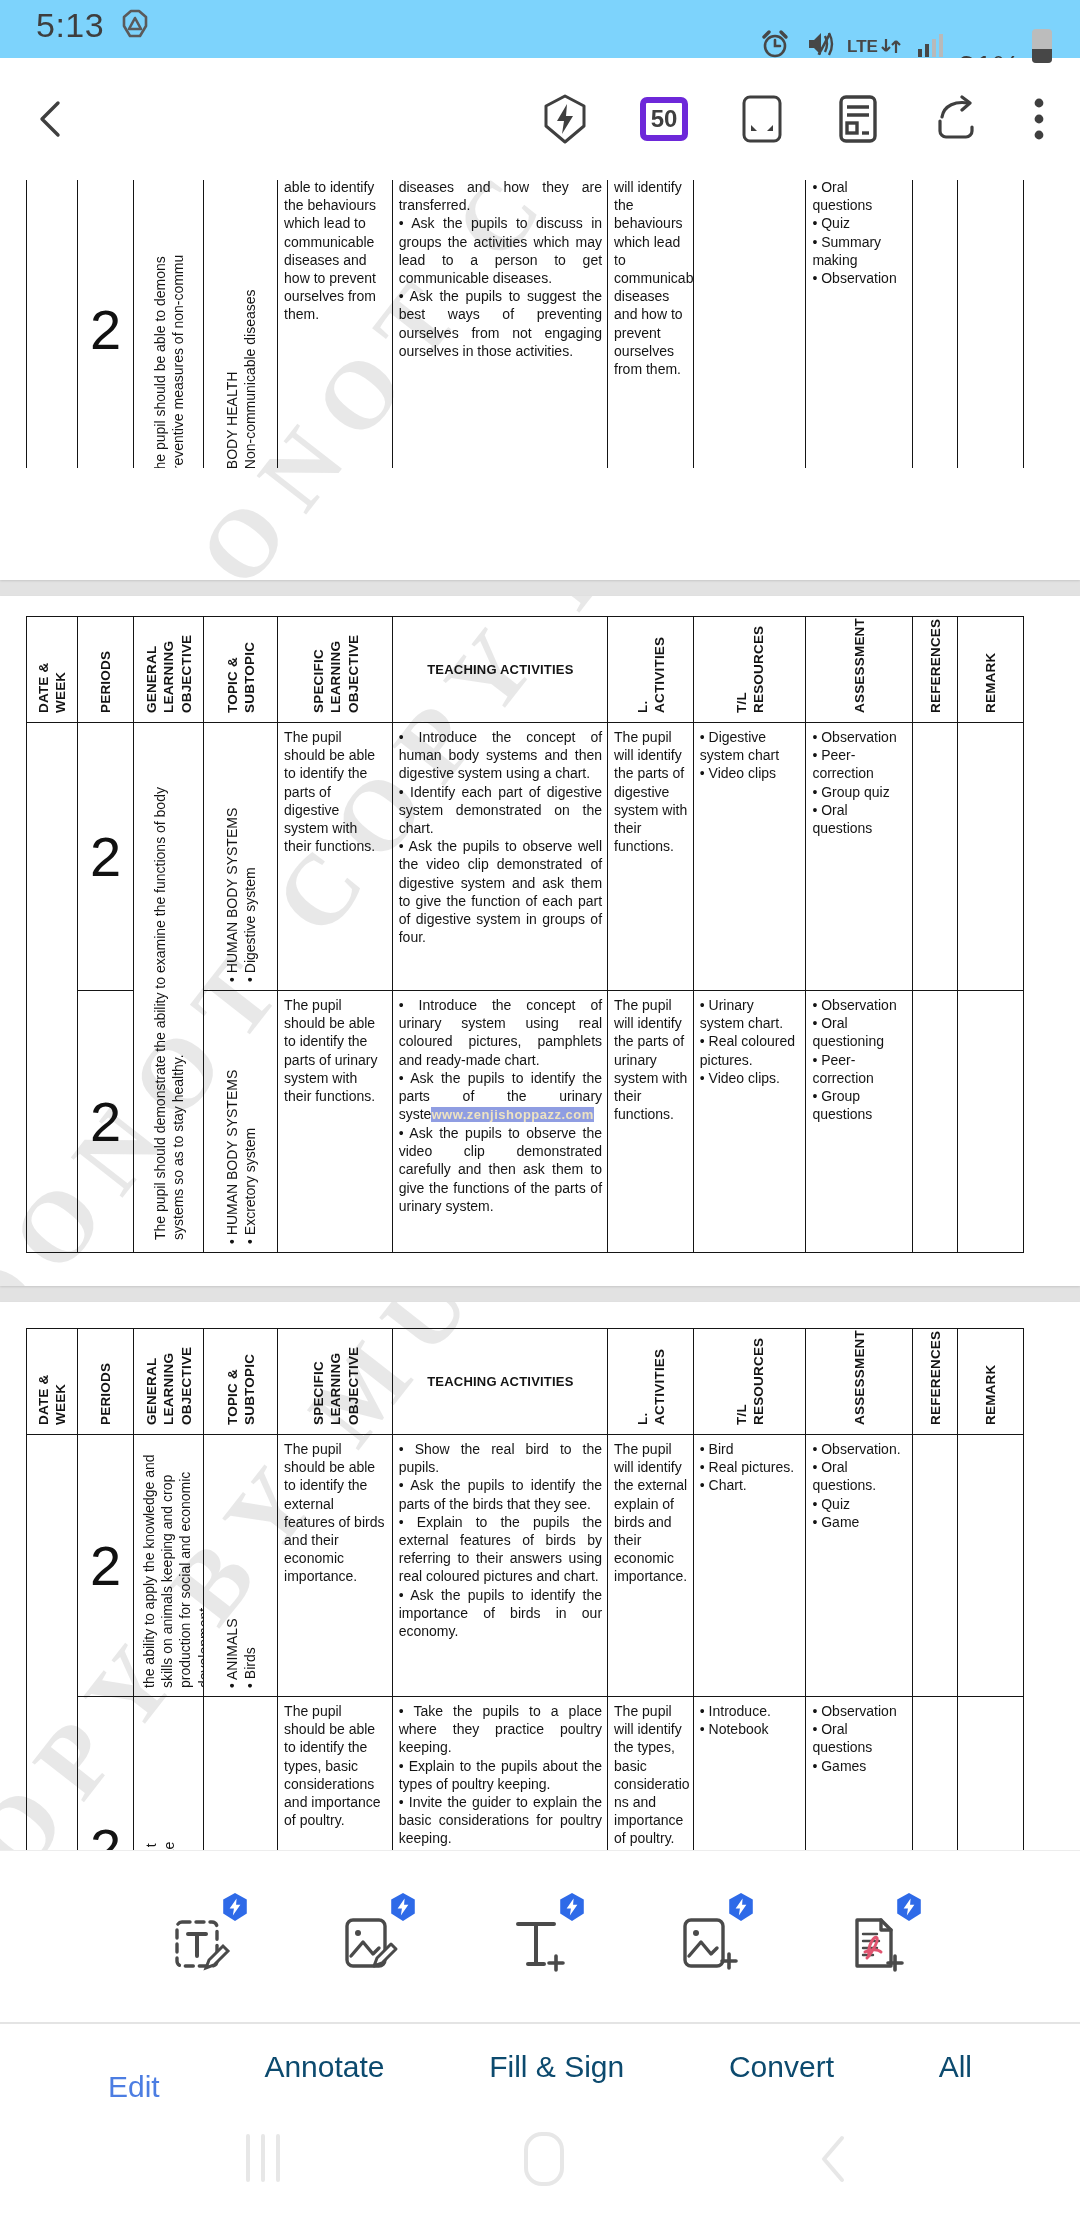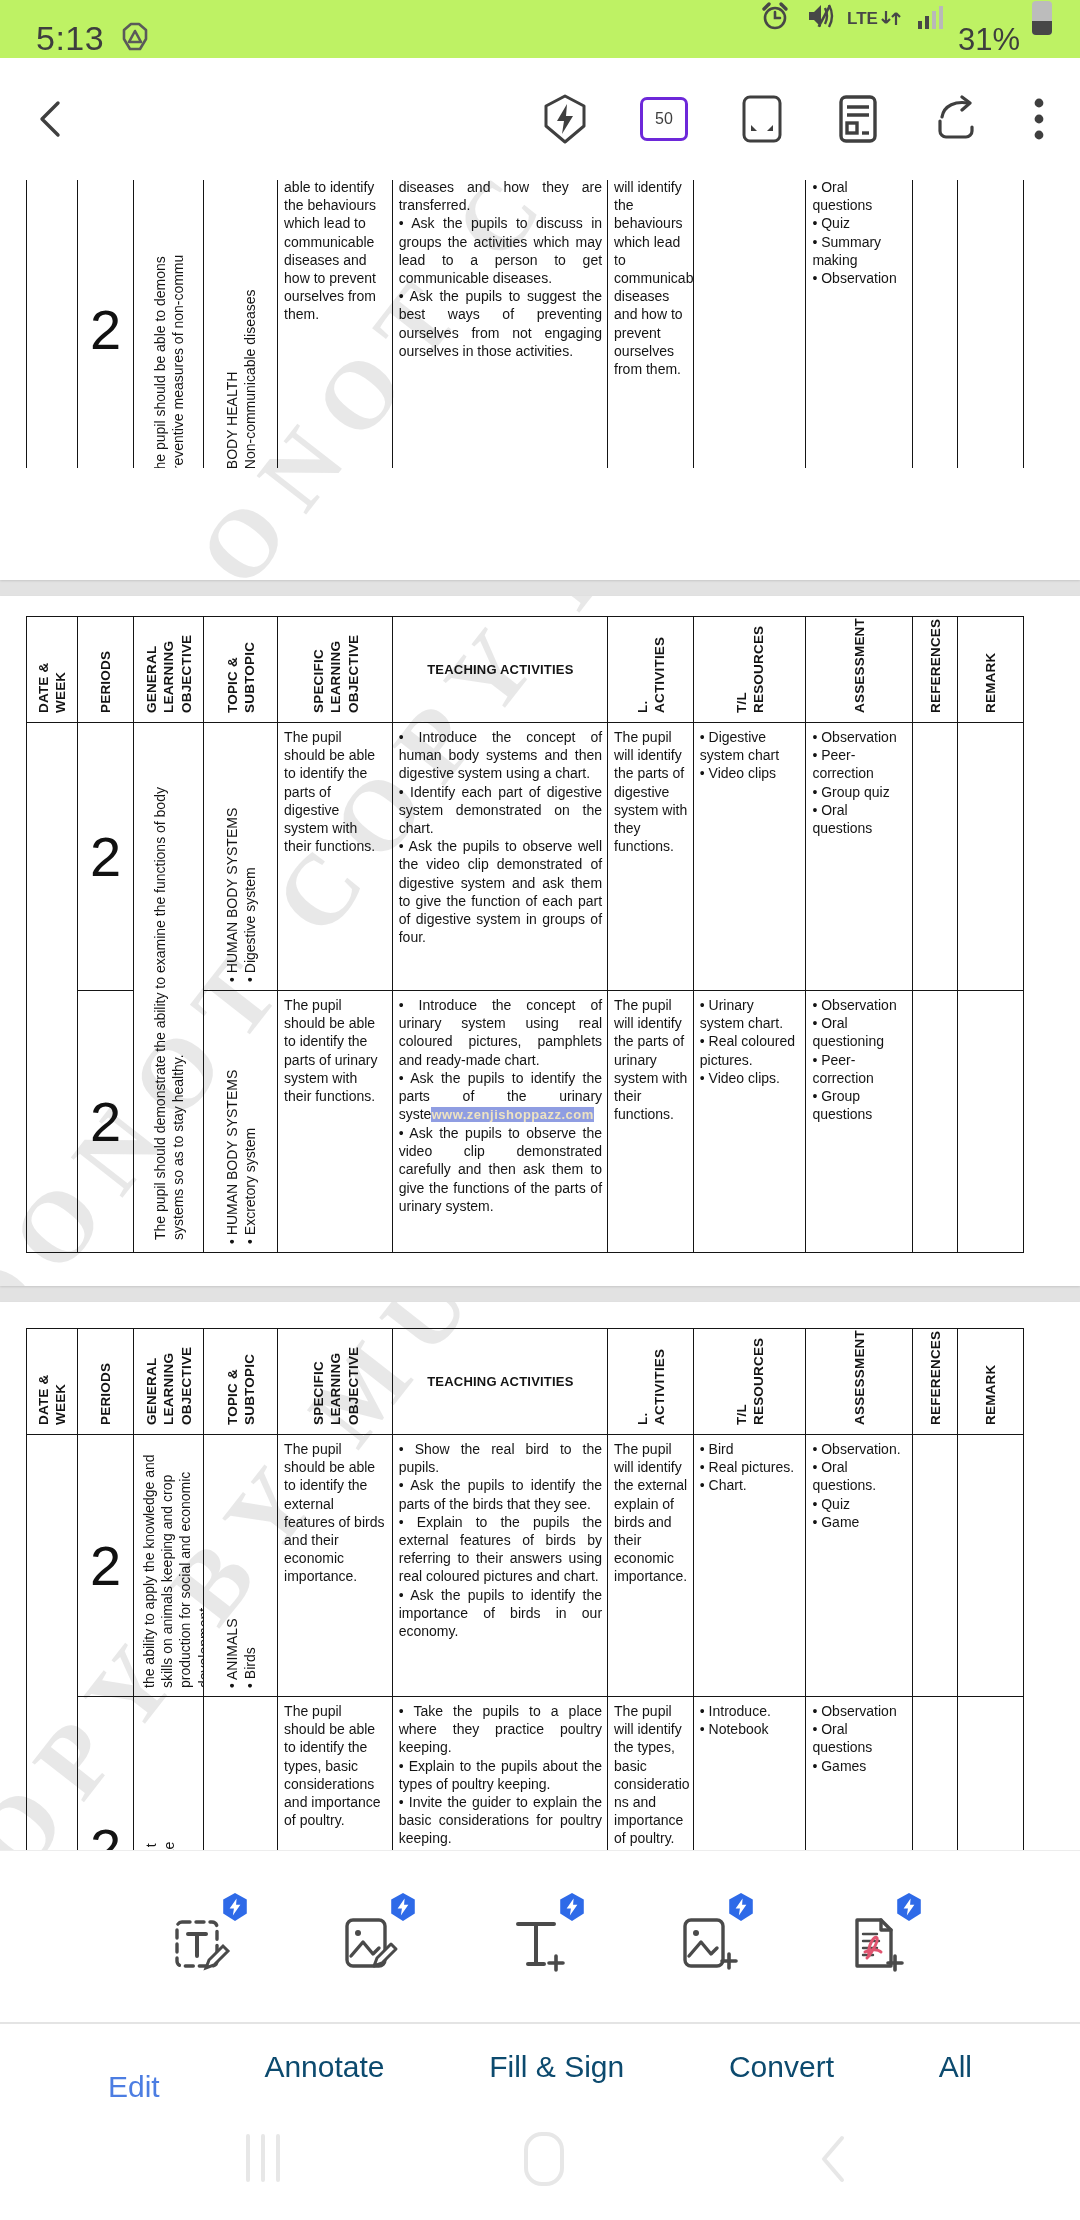--- a/index.html
+++ b/index.html
@@ -1,37 +1,37 @@
 <!DOCTYPE html>
 <html><head>
 <meta charset="utf-8">
 <style>
   * { margin:0; padding:0; box-sizing:border-box; }
   html,body { width:1080px; height:2220px; overflow:hidden; }
   body { font-family:"Liberation Sans", sans-serif; background:#fff; position:relative; }
   .screen { width:1080px; height:2220px; display:flex; flex-direction:column; background:#fff; }
 
   
-  .statusbar { height:58px; display:flex; align-items:flex-end; justify-content:space-between;
-               padding:6px 28px 0 36px; color:#3e3e3e; background:#bef264; flex:0 0 auto; }
+  .statusbar { height:58px; display:flex; align-items:flex-start; justify-content:space-between;
+               padding:6px 28px 0 36px; color:#3e3e3e; background:#7dd3fc; flex:0 0 auto; }
   .sb-left { display:flex; align-items:center; gap:14px; }
   .sb-time { font-size:34px; font-weight:500; letter-spacing:0.5px; }
   .sb-right { display:flex; align-items:center; gap:12px; }
   .sb-batt-pct { font-size:31px; font-weight:400;margin-top:44px; }
   .batt { width:20px; height:34px; border-radius:4px; background:#bcbcbc; position:relative; overflow:hidden; }
   .batt::before { content:""; position:absolute; left:0; right:0; bottom:0; height:40%; background:#474747; }
   .batt-cap { width:10px; height:4px; background:#bcbcbc; border-radius:2px; margin:0 auto 1px auto; }
 
   
   .topbar { height:122px; background:#fff; display:flex; align-items:center; padding:0 34px; flex:0 0 auto; }
   .tb-back { margin-right:auto; }
   .tb-group { display:flex; align-items:center; gap:52px; }
-  .badge50 { border:3px solid #6d28d9; border-radius:7px; min-width:48px; height:44px;
+  .badge50 { border:6px solid #6d28d9; border-radius:7px; min-width:48px; height:44px;
              display:flex; align-items:center; justify-content:center;
-             font-size:16px; font-weight:400; color:#3f3f3f; padding:0 4px; }
+             font-size:24px; font-weight:700; color:#3f3f3f; padding:0 4px; }
   .tb-ic { display:flex; align-items:center; justify-content:center; }
 
   
   .doc { flex:1 1 auto; background:#ececec; display:flex; flex-direction:column; overflow:hidden; }
   .page { background:#fff; position:relative; overflow:hidden; box-shadow:0 1px 2px rgba(0,0,0,0.12); }
   .gap { height:16px; background:#e2e2e2; flex:0 0 auto; }
   .p1 { height:400px; flex:0 0 auto; }
   .p2 { height:690px; flex:0 0 auto; }
   .p3 { flex:1 1 auto; }
 
@@ -272,21 +272,21 @@
           <td class="pd">2</td>
           <td rowspan="2" class="vcell" style="vertical-align:middle;">
             <span class="vt" style="height:508px;">The pupil should demonstrate the ability to examine the functions of body systems so as to stay healthy.</span>
           </td>
           <td class="vcell"><span class="vt" style="height:248px;">• HUMAN BODY SYSTEMS
 • Digestive system</span></td>
           <td class="pre">The pupil should be able to identify the parts of digestive system with their functions.</td>
           <td class="pre justify">• Introduce the concept of human body systems and then digestive system using a chart.
 • Identify each part of digestive system demonstrated on the chart.
 • Ask the pupils to observe well the video clip demonstrated of digestive system and ask them to give the function of each part of digestive system in groups of four.</td>
-          <td class="pre">The pupil will identify the parts of digestive system with they functions.</td>
+          <td class="pre">The pupil will identify the parts of digestive system with their functions.</td>
           <td class="pre">• Digestive system chart
 • Video clips</td>
           <td class="pre">• Observation
 • Peer-correction
 • Group quiz
 • Oral questions</td>
           <td></td>
           <td></td>
         </tr>
         <tr style="height:262px;">

